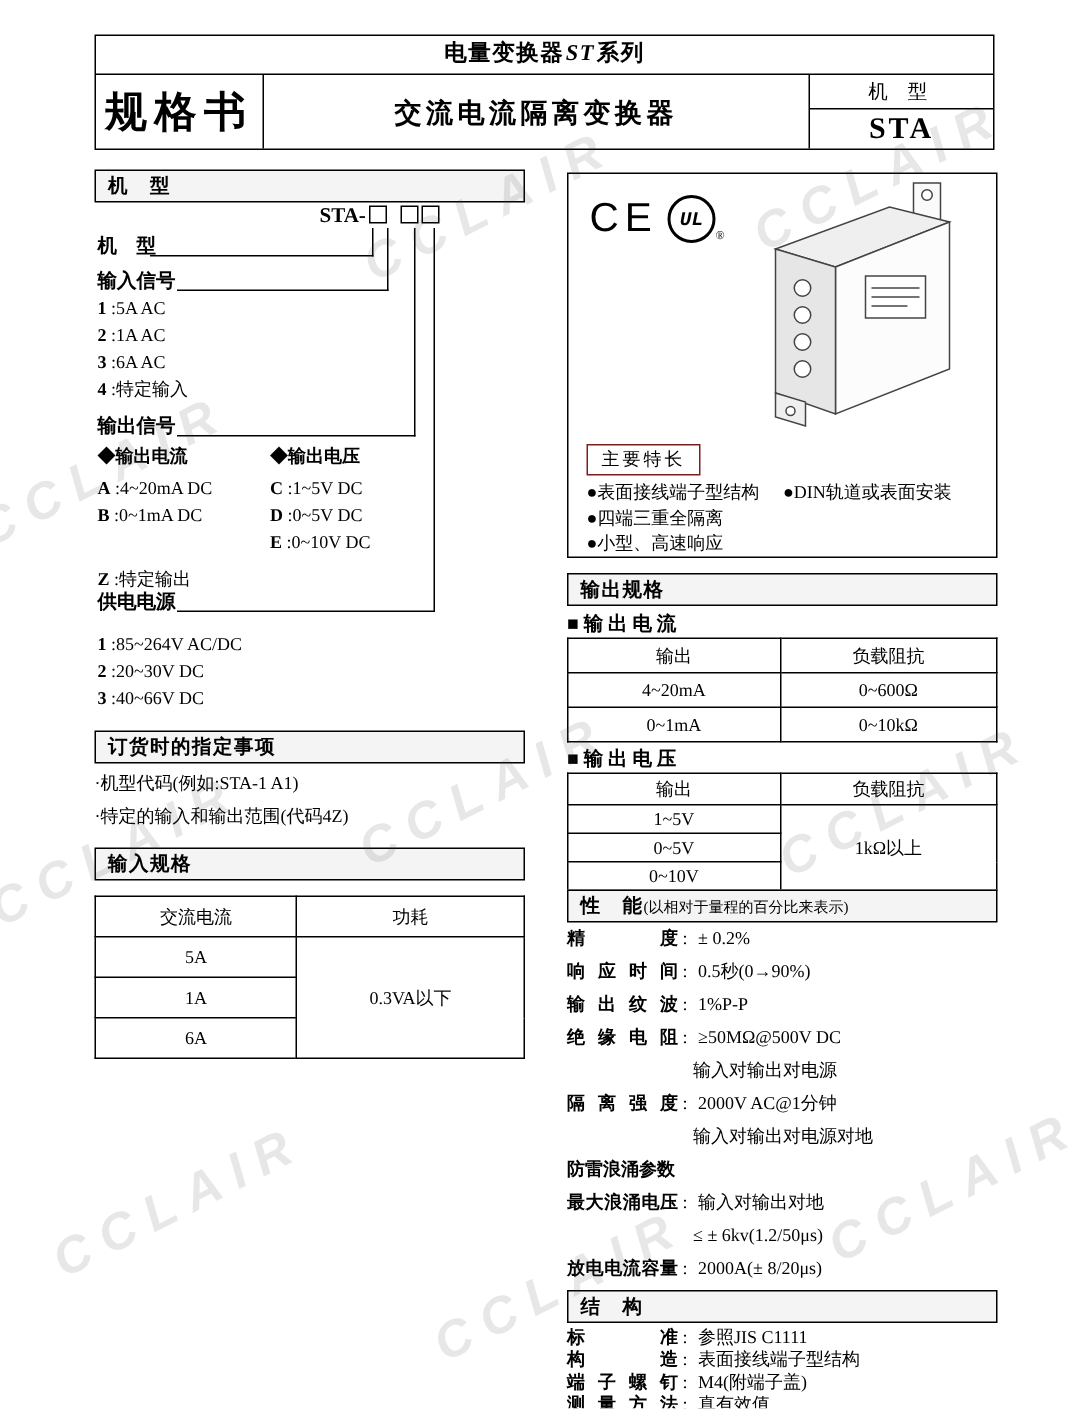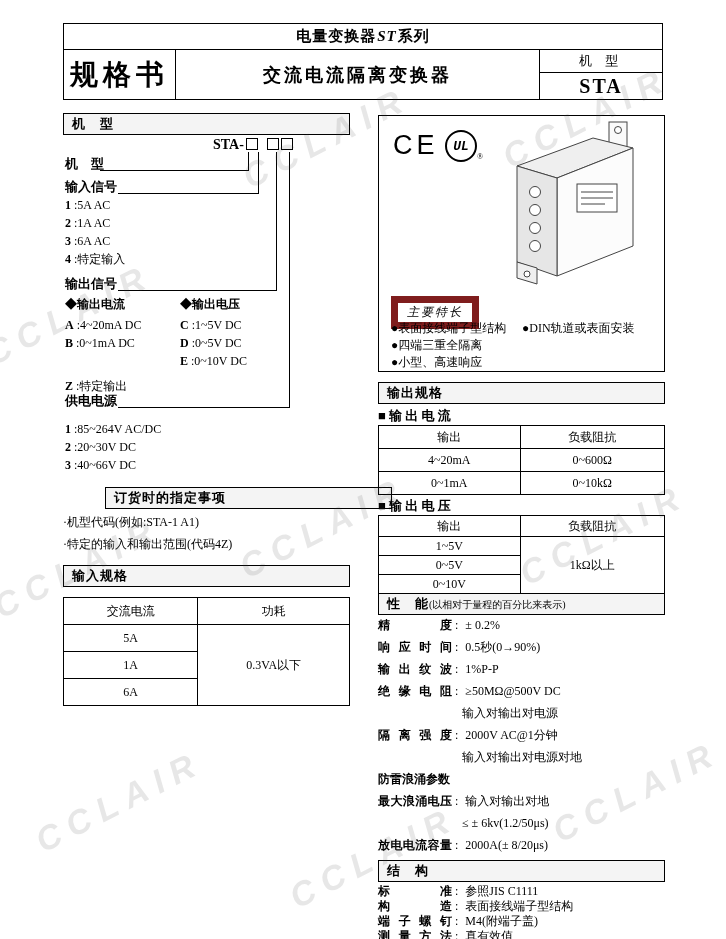--- a/index.html
+++ b/index.html
@@ -62,21 +62,21 @@
   .volt-table td { height:18px;margin-top:44px; }
   .out-tbl .c1 { width:49.5%; }
   .blk-label { position:absolute; left:378px; font-weight:bold; font-size:13px; }
   
   .prod-box { position:absolute; left:378px; top:115px; width:287px; height:257px; border:1px solid #000; box-sizing:border-box; }
   .ce { position:absolute; left:14px; top:14px; font-size:27px; letter-spacing:4px; font-family:"Liberation Sans", sans-serif; }
   .ul-badge { position:absolute; left:66px; top:14px; width:28px; height:28px; border:2px solid #000; border-radius:50%;
     display:flex; align-items:center; justify-content:center; font-family:Liberation Mono, monospace; font-weight:bold; font-style:italic; font-size:13px; }
   .ul-reg { position:absolute; left:98px; top:36px; font-size:8px; }
   .device { position:absolute; left:102px; top:2px; }
-  .features-title { position:absolute; left:12px; top:180px; border:7px solid #7f1d1d; padding:1px 9px; font-size:12px; letter-spacing:2px;font-style:italic; }
+  .features-title { position:absolute; left:12px; top:180px; border:1px solid #7f1d1d; padding:1px 9px; font-size:12px; letter-spacing:2px; }
   .feat { position:absolute; left:12px; font-size:12px; white-space:nowrap; }
   .feat-1 { top:204px; }
   .feat-1 .f-a { display:inline-block; width:131px; }
   .feat-2 { top:221px; }
   .feat-3 { top:238px; }
   
   .perf-list { position:absolute; left:378px; top:614px; width:300px; font-size:12px; }
   .prow { line-height:22px; white-space:nowrap; }
   .plabel { display:inline-block; width:74px; text-align:justify; text-align-last:justify; font-weight:bold; }
   .pcolon { display:inline-block; margin:0 7px 0 3px; }
@@ -153,21 +153,21 @@
 
     <div class="dlabel l-power">供电电源</div>
 
     <div class="opts power-opts">
       <div class="opt"><b>1</b><span> :85~264V AC/DC</span></div>
       <div class="opt"><b>2</b><span> :20~30V DC</span></div>
       <div class="opt"><b>3</b><span> :40~66V DC</span></div>
     </div>
   </div>
 
-  <div class="sec-hd" style="left:63px; top:487px;margin-left:42px;">订货时的指定事项</div>
+  <div class="sec-hd" style="left:63px; top:487px;">订货时的指定事项</div>
   <div class="ordering">
     <div>·机型代码(例如:STA-1 A1)</div>
     <div>·特定的输入和输出范围(代码4Z)</div>
   </div>
 
   <div class="sec-hd" style="left:63px; top:565px;">输入规格</div>
   <table class="tbl input-table">
     <tbody>
         <tr>
       <th class="c1">交流电流</th>

